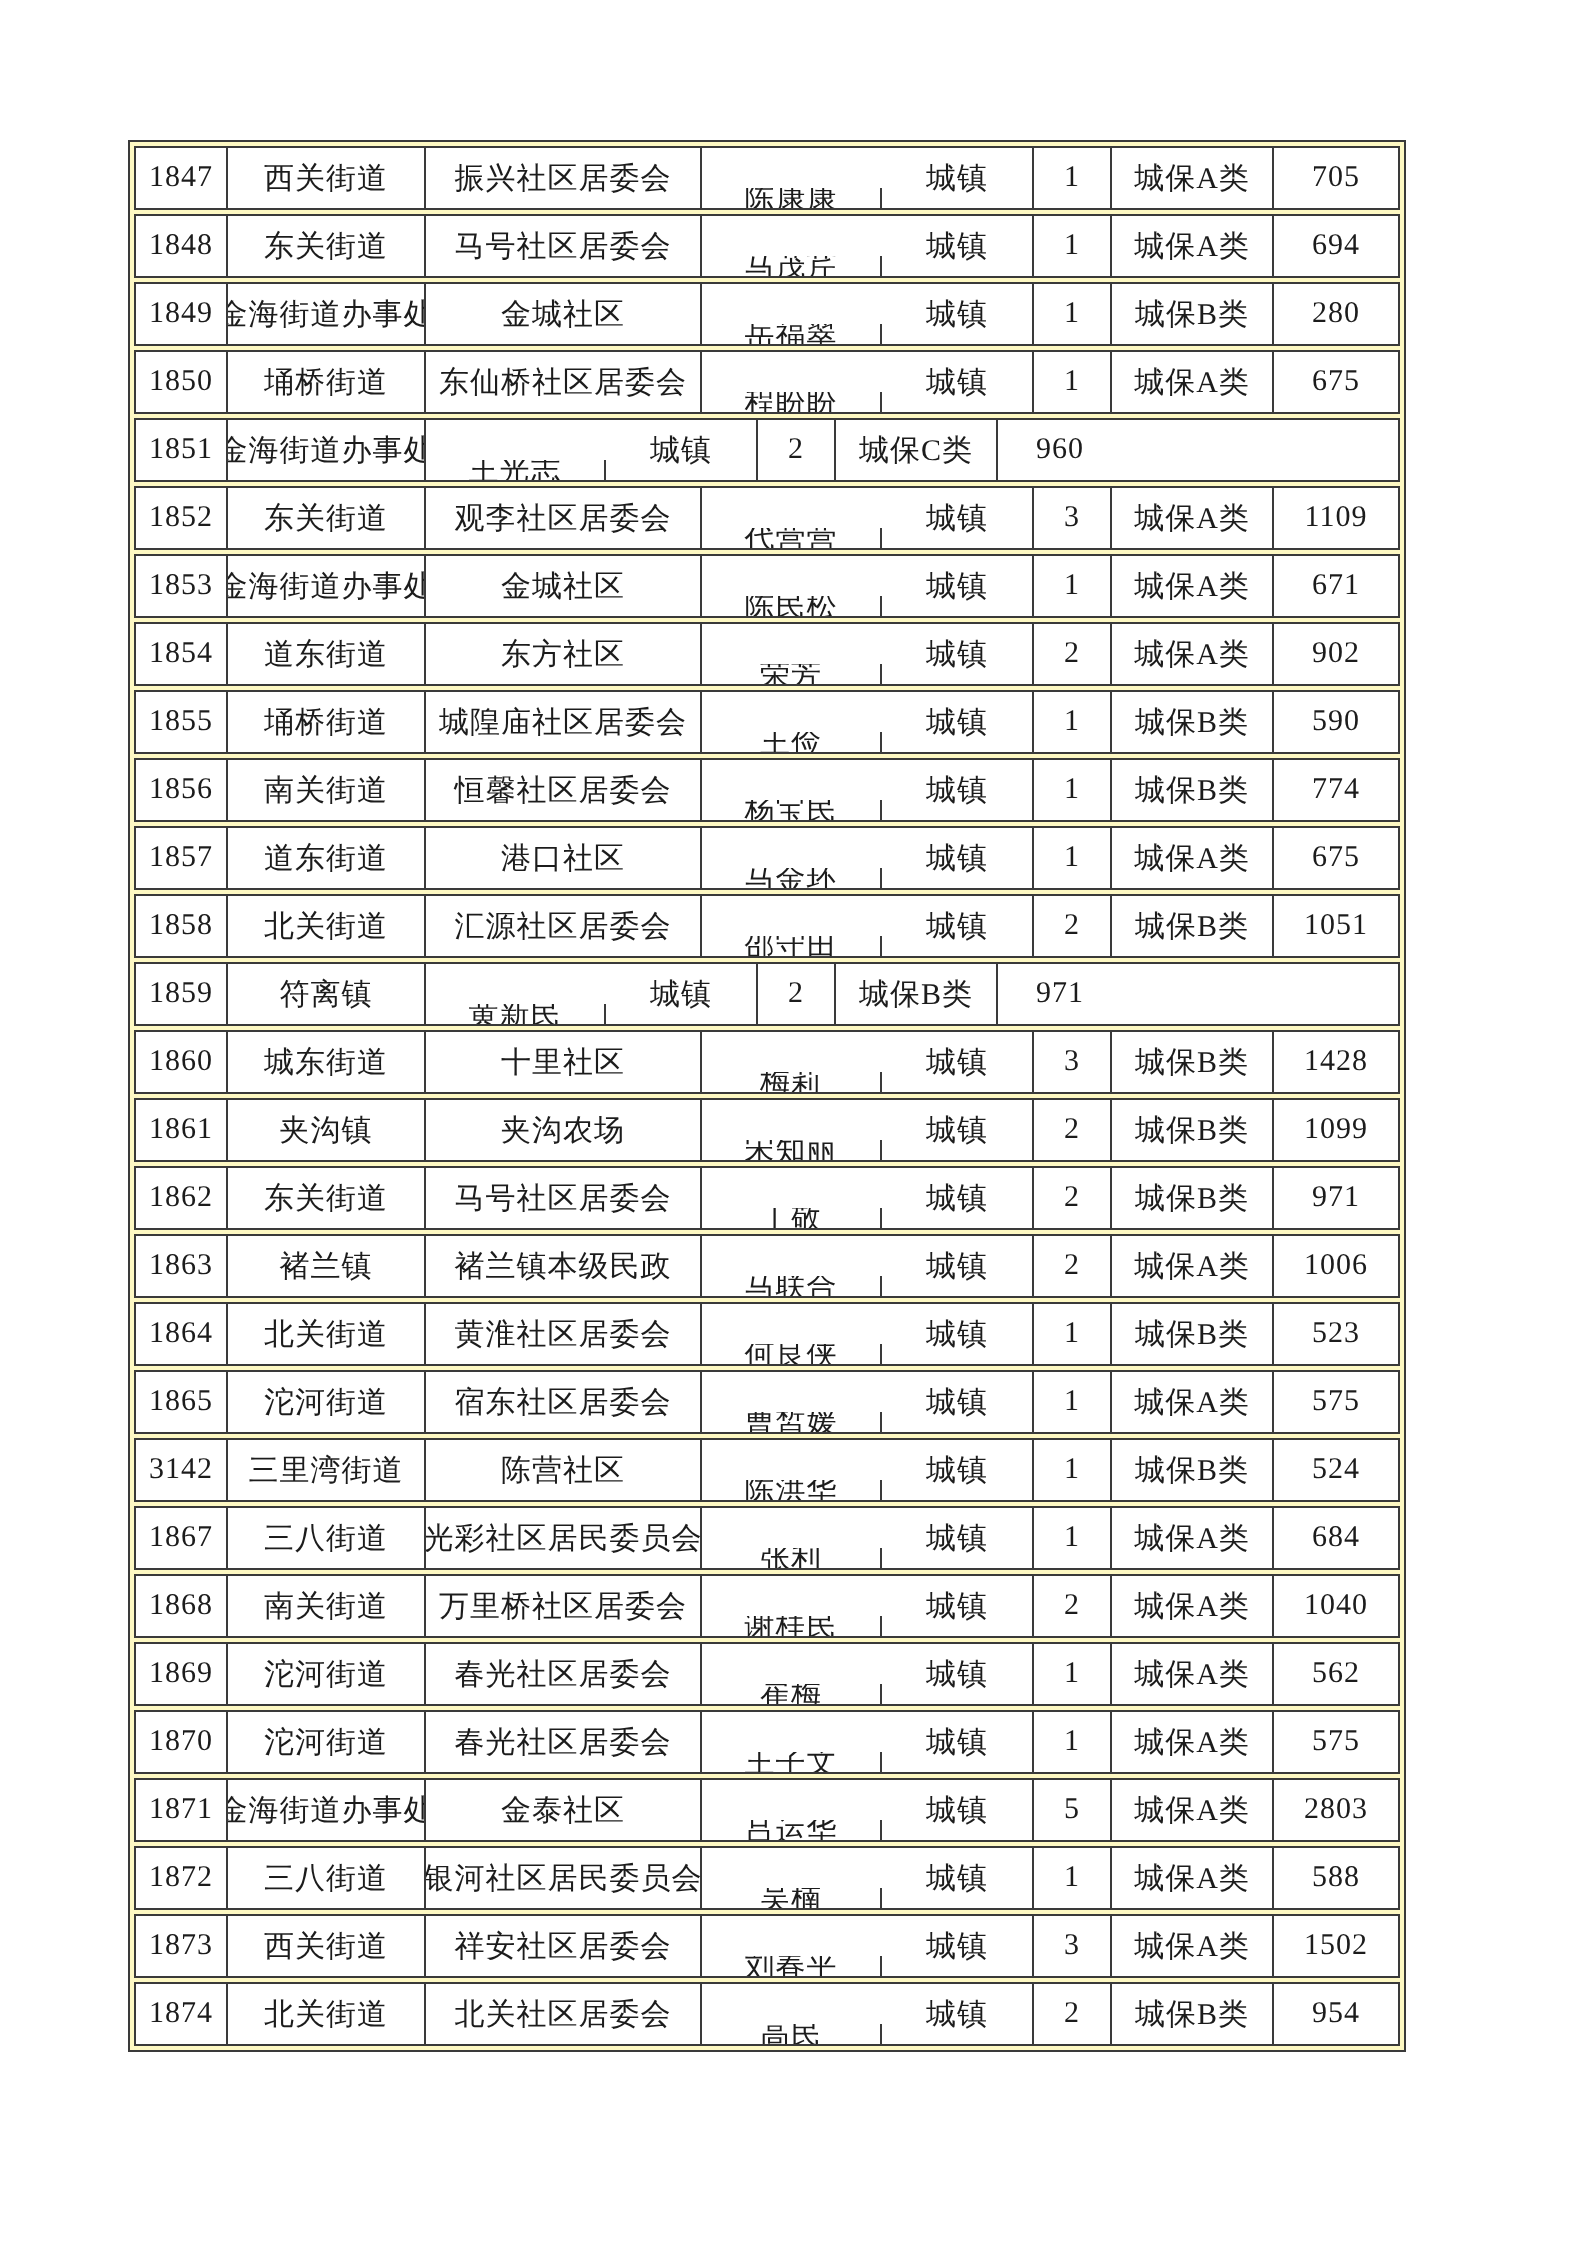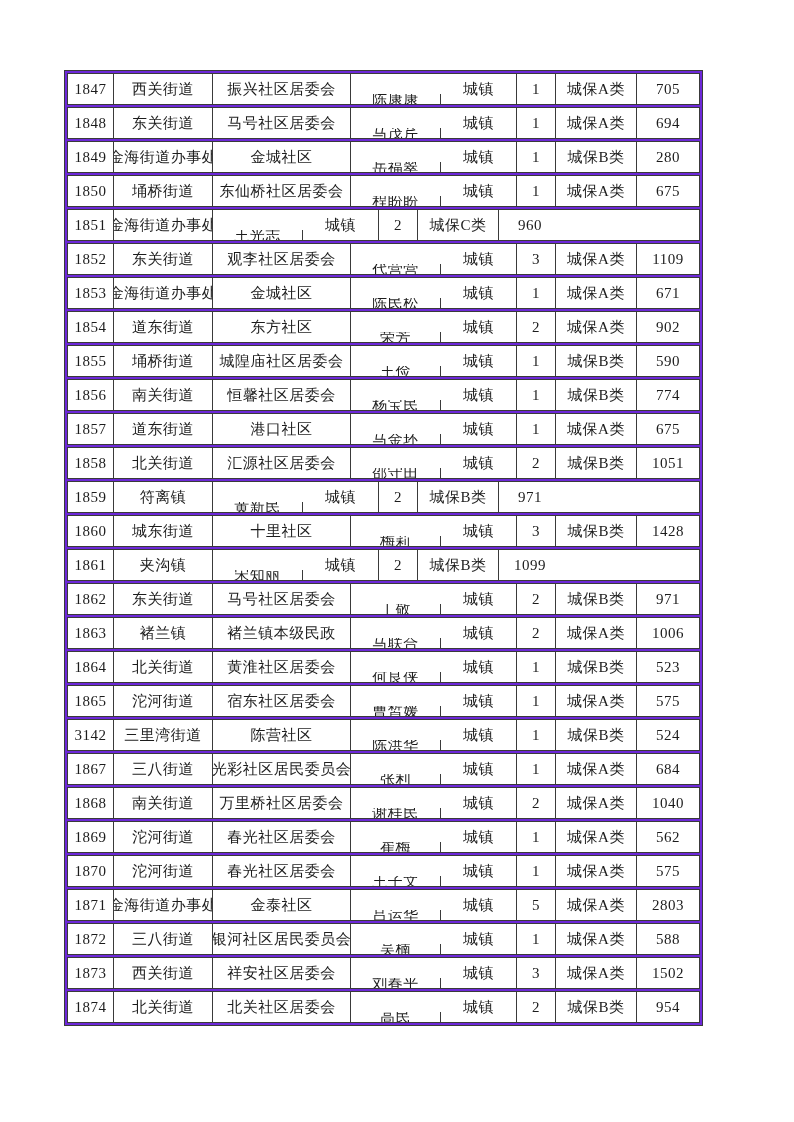--- a/index.html
+++ b/index.html
@@ -17,21 +17,21 @@
   }
   .data-table {
     position: absolute;
     left: 64px;
     top: 70px;
     border: 1px solid #3a3a3a;
     padding: 2px;
     display: flex;
     flex-direction: column;
     gap: 2px;
-    background: #6d28d9;
+    background: #fef9c3;
     box-sizing: border-box;
   }
   .t-row {
     display: flex;
     border: 1px solid #3a3a3a;
     height: 32px;
     box-sizing: border-box;
     background: #ffffff;
   }
   .t-cell {
@@ -196,20 +196,21 @@
         <div class="t-cell c2">十里社区</div>
         <div class="t-cell c3">梅莉</div>
         <div class="t-cell c4">城镇</div>
         <div class="t-cell c5">3</div>
         <div class="t-cell c6">城保B类</div>
         <div class="t-cell c7">1428</div>
       </div>
       <div class="t-row">
         <div class="t-cell c0">1861</div>
         <div class="t-cell c1">夹沟镇</div>
+        <div class="t-cell c2">夹沟农场</div>
         <div class="t-cell c3">宋知丽</div>
         <div class="t-cell c4">城镇</div>
         <div class="t-cell c5">2</div>
         <div class="t-cell c6">城保B类</div>
         <div class="t-cell c7">1099</div>
       </div>
       <div class="t-row">
         <div class="t-cell c0">1862</div>
         <div class="t-cell c1">东关街道</div>
         <div class="t-cell c2">马号社区居委会</div>

